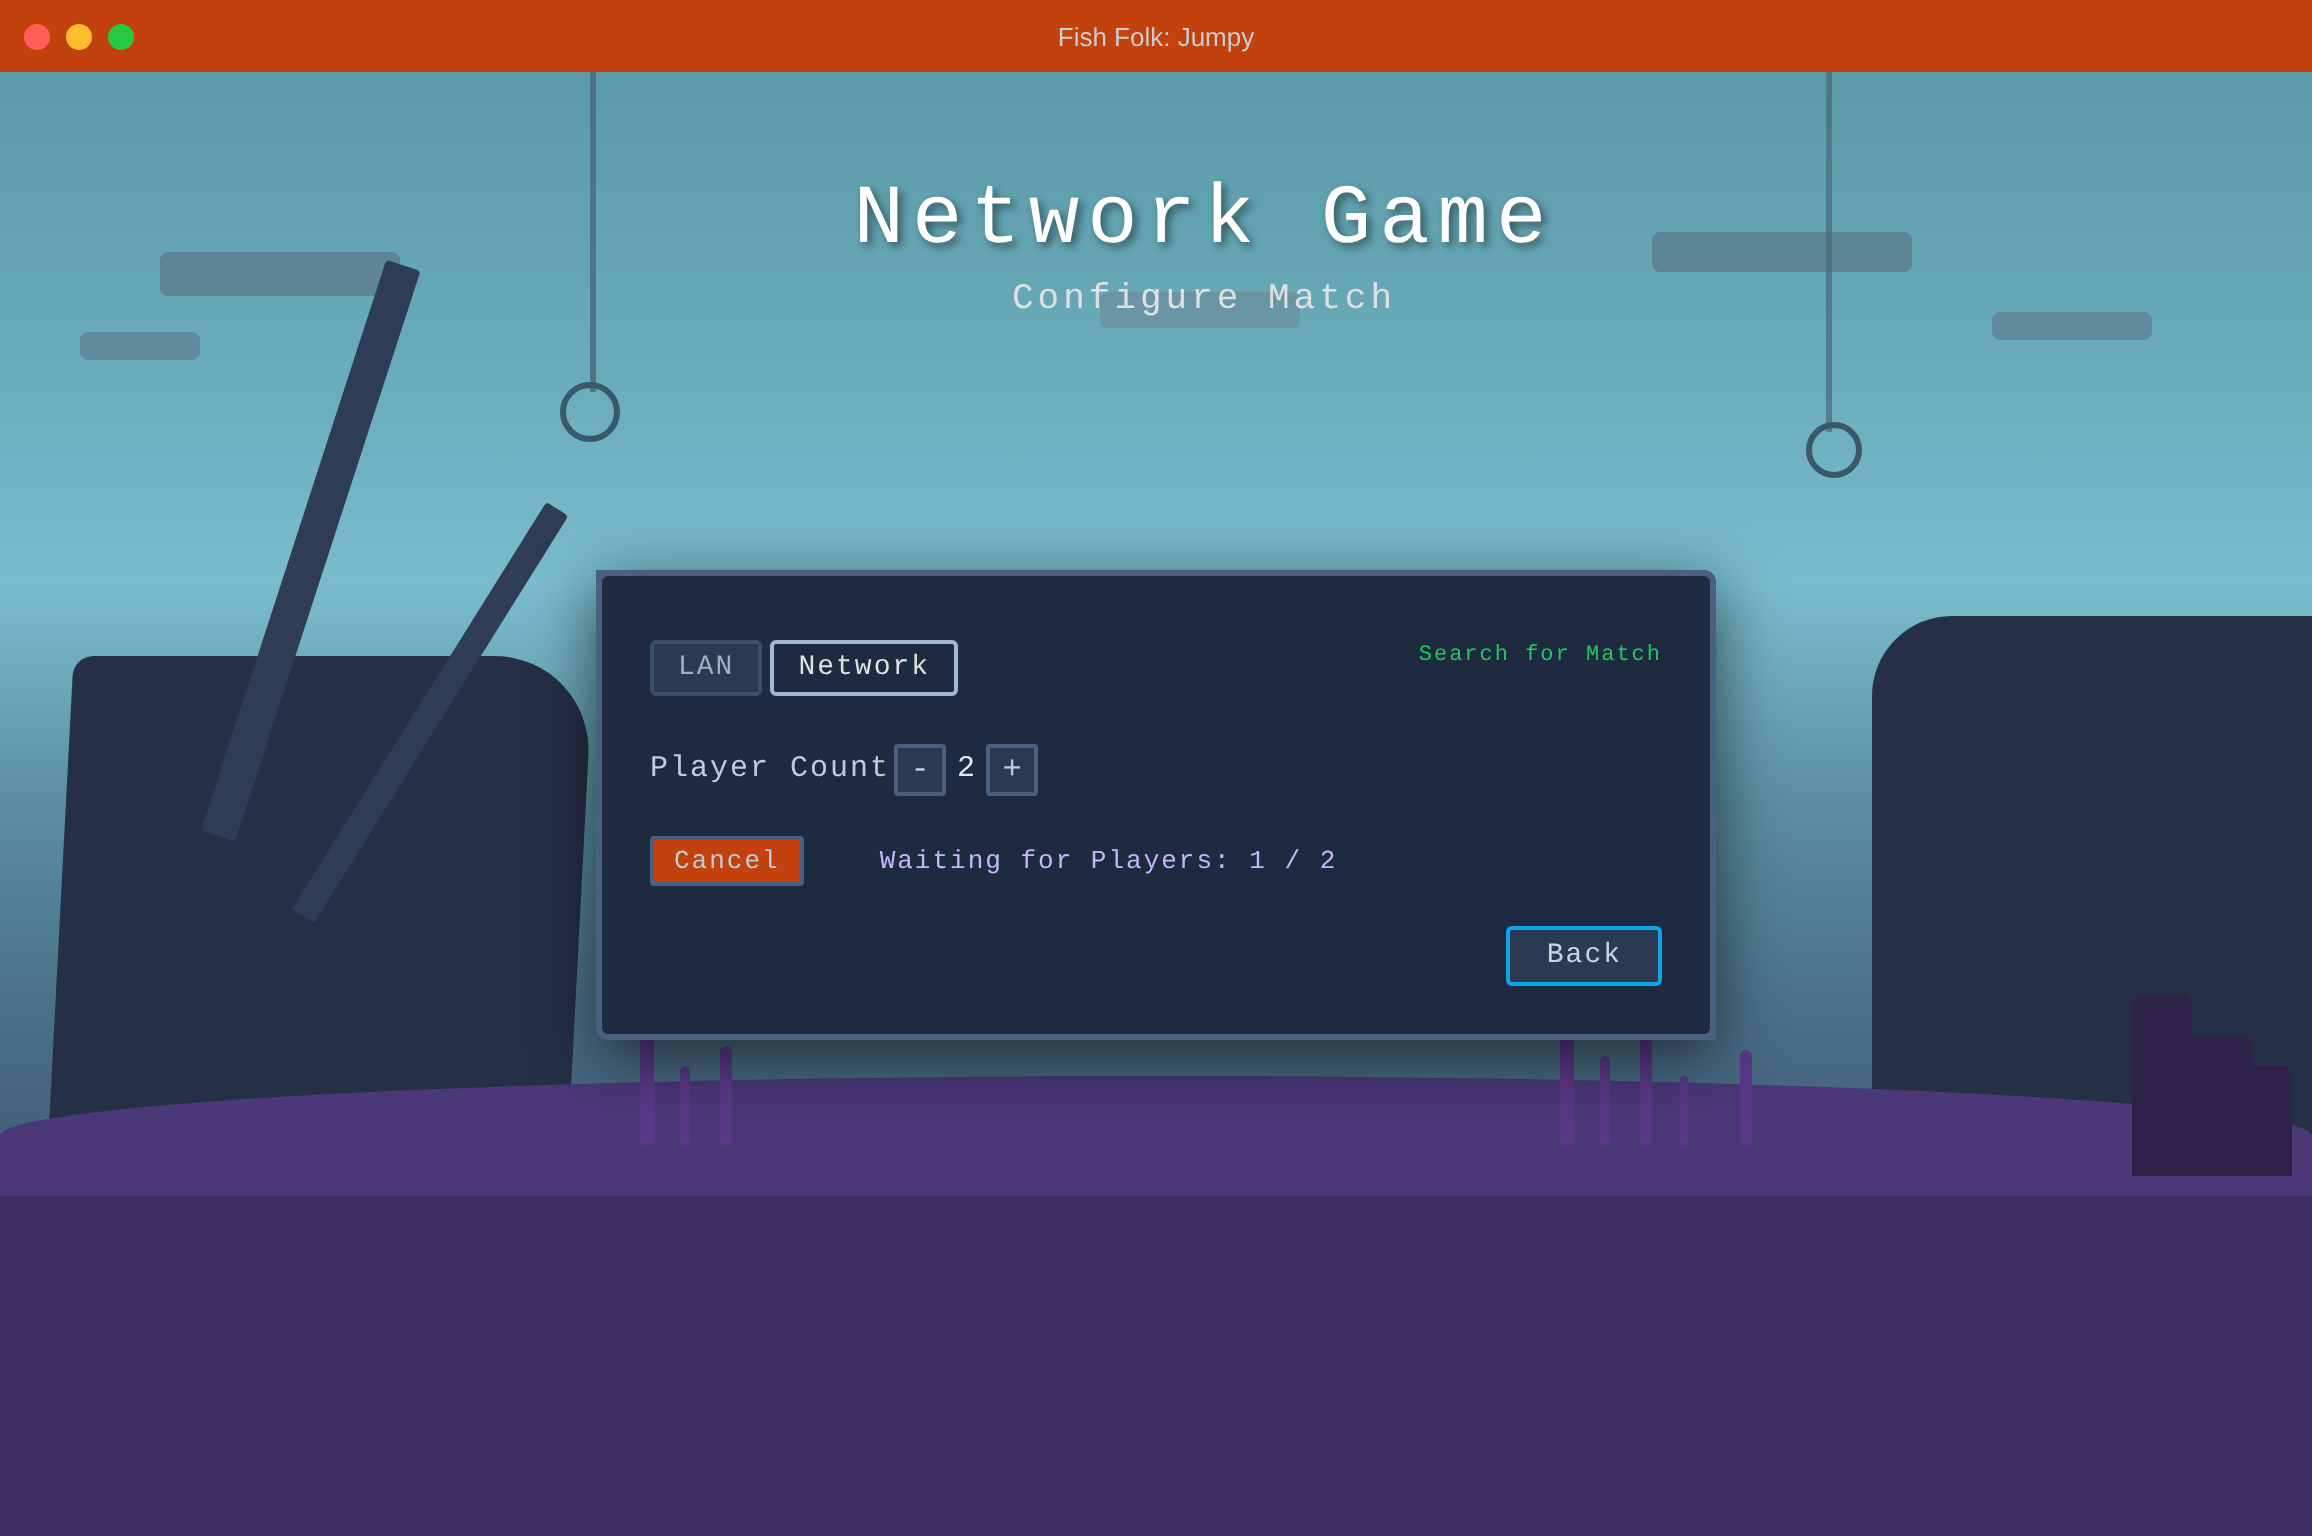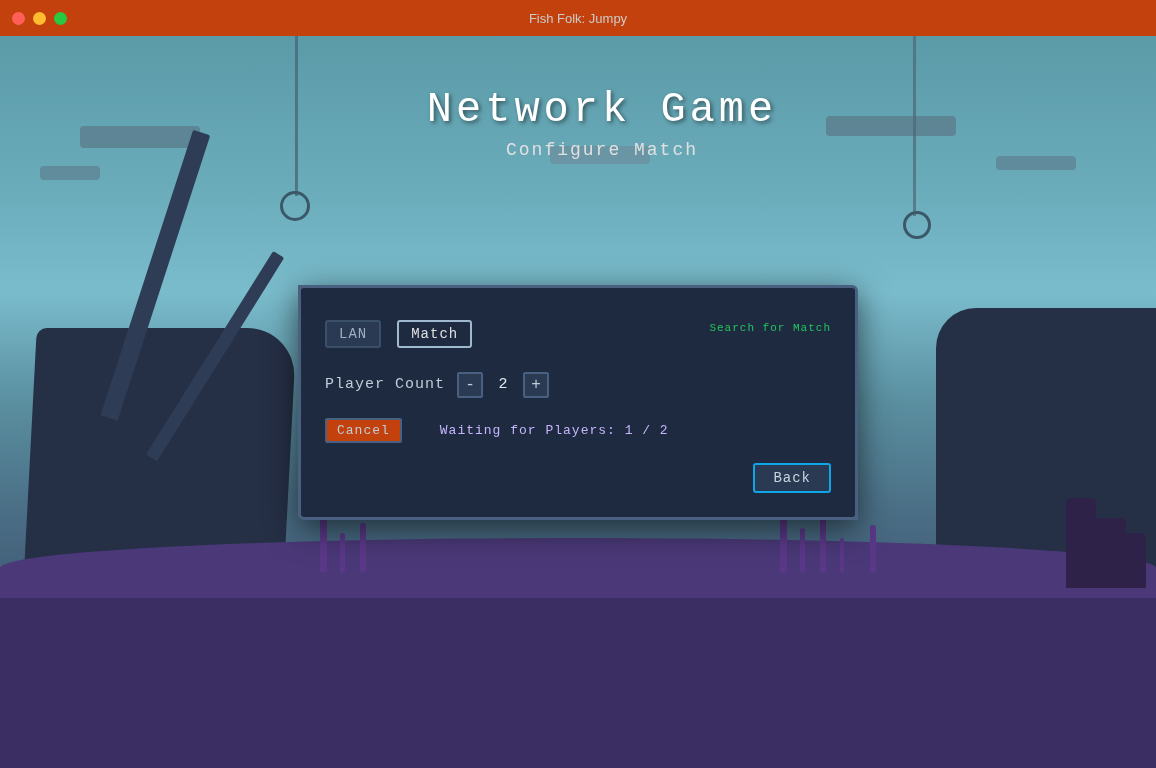--- a/index.html
+++ b/index.html
@@ -162,21 +162,21 @@
     
     .modal-top-row {
       display: flex;
       align-items: center;
       justify-content: space-between;
       margin-bottom: 24px;
     }
 
     .tab-group {
       display: flex;
-      gap: 16px;
+      gap: 4px;
       margin-top: 12px;
     }
 
     .tab-btn {
       font-family: 'Courier New', Courier, monospace;
       font-size: 14px;
       padding: 4px 12px;
       cursor: pointer;
       border-radius: 3px;
       border: 2px solid transparent;
@@ -202,21 +202,21 @@
       background: none;
       border: none;
       cursor: pointer;
       letter-spacing: 1px;
     }
 
     
     .player-count-row {
       display: flex;
       align-items: center;
-      gap: 12px;
+      gap: 2px;
       margin-bottom: 20px;
     }
 
     .player-count-label {
       font-family: 'Courier New', Courier, monospace;
       font-size: 15px;
       color: #c0ccd8;
       letter-spacing: 1px;
     }
 
@@ -347,21 +347,21 @@
     <div class="heading-title">Network  Game</div>
     <div class="heading-subtitle">Configure Match</div>
   </div>
 
   <div class="modal-overlay">
     <div class="modal">
 
       <div class="modal-top-row">
         <div class="tab-group">
           <button class="tab-btn tab-btn-lan">LAN</button>
-          <button class="tab-btn tab-btn-online">Match</button>
+          <button class="tab-btn tab-btn-online">Network</button>
         </div>
         <button class="search-match-btn">Search for Match</button>
       </div>
 
       <div class="player-count-row">
         <span class="player-count-label">Player Count</span>
         <button class="count-btn">-</button>
         <span class="count-value">2</span>
         <button class="count-btn">+</button>
       </div>

